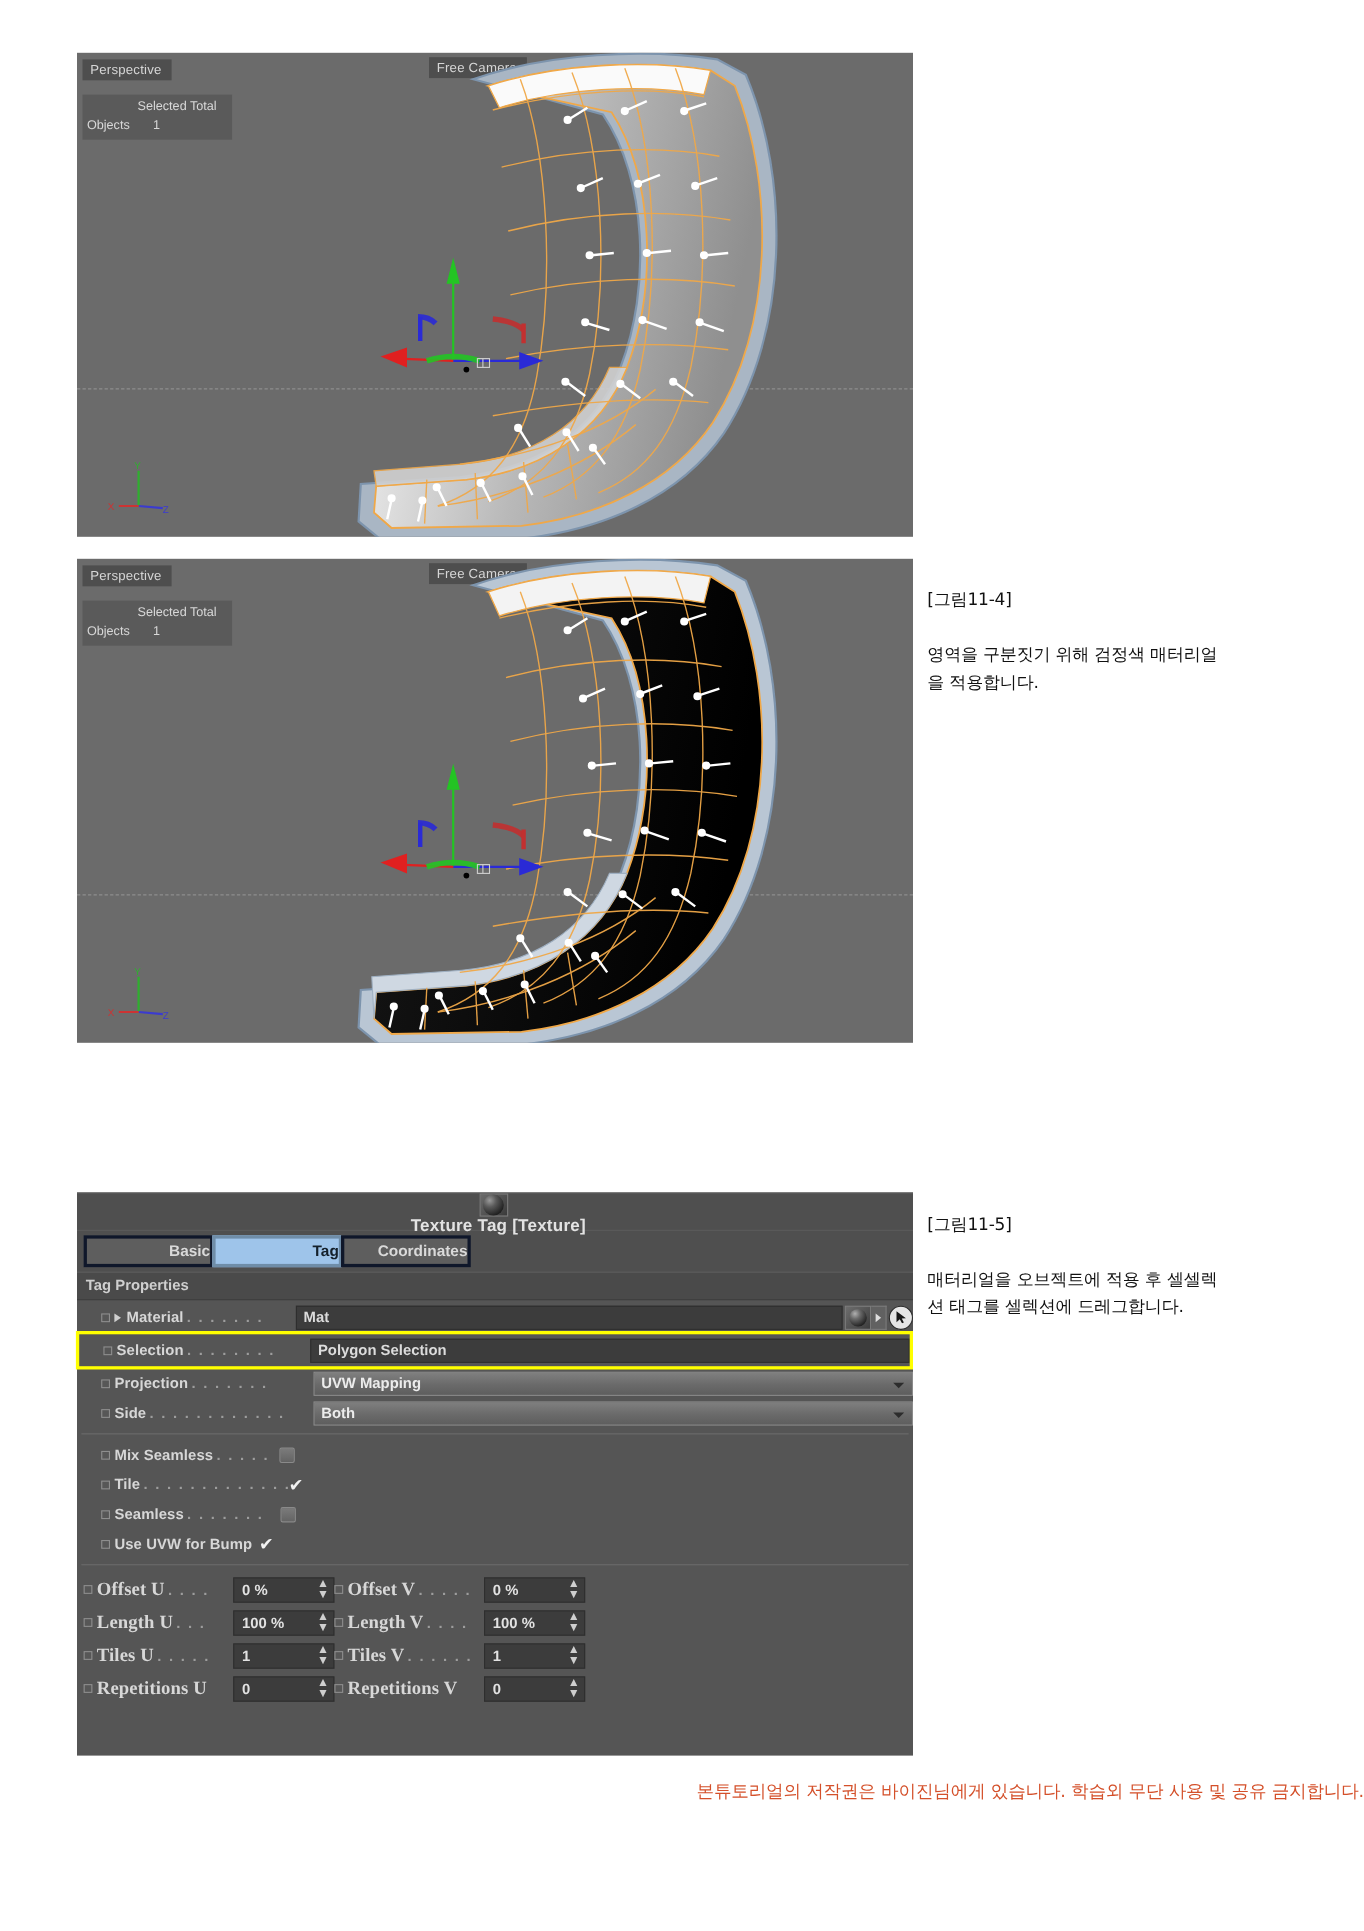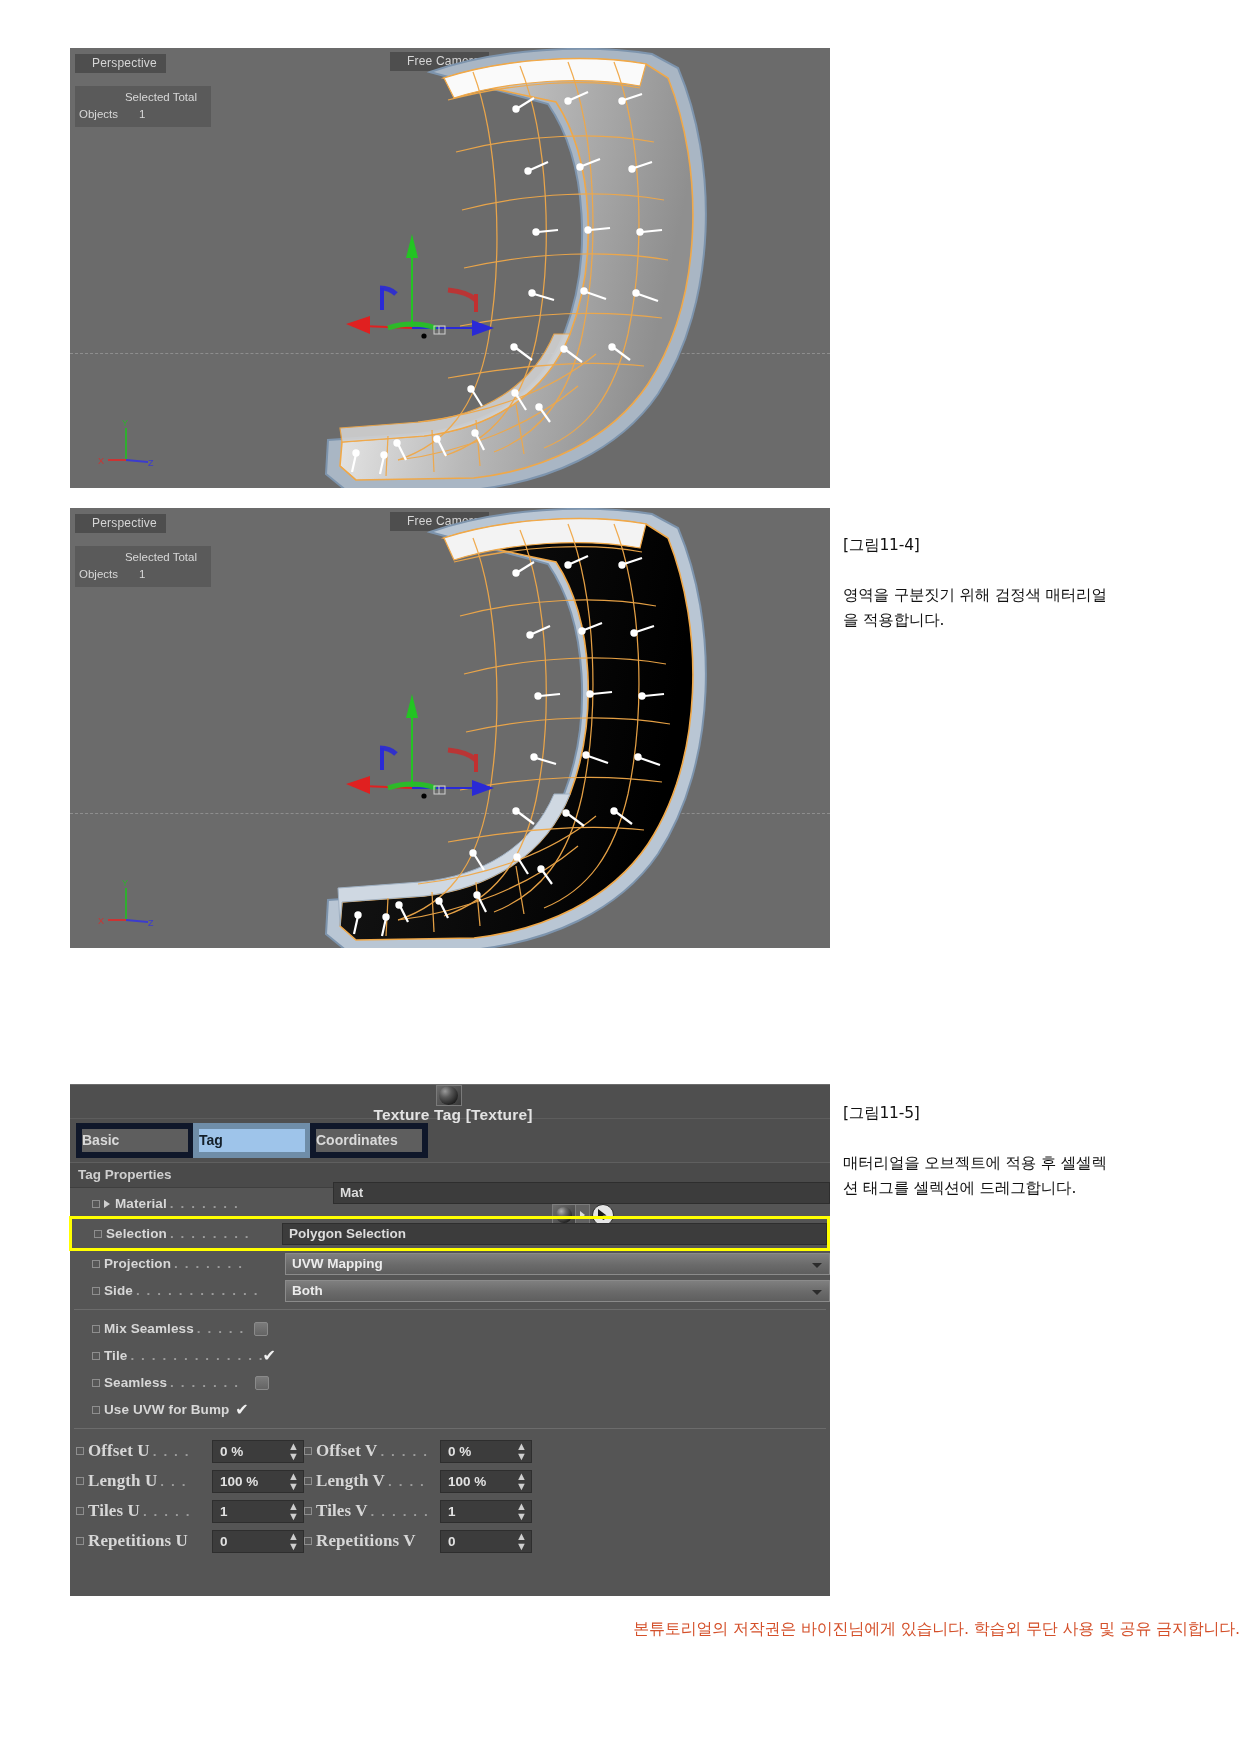--- a/index.html
+++ b/index.html
@@ -18,21 +18,21 @@
     overflow: hidden;
   }
   #viewport-1 { left: 70px; top: 48px; width: 760px; height: 440px; }
   #viewport-2 { left: 70px; top: 508px; width: 760px; height: 440px; }
 
   .vp-label {
     position: absolute;
     background: #4e4e4e;
     color: #d6d6d6;
     font-size: 12px;
-    padding: 2px 9px 3px 17px;
+    padding: 2px 9px 3px 7px;
     letter-spacing: .2px;
     white-space: nowrap;
   }
   .vp-label.persp { left: 5px; top: 6px; }
   .vp-label.cam   { left: 320px; top: 4px; }
 
   .vp-stats {
     position: absolute;
     left: 5px; top: 38px;
     background: #5a5a5a;
@@ -102,24 +102,24 @@
   .mat-ball .ball {
     width: 19px; height: 19px; border-radius: 50%;
     background: radial-gradient(circle at 32% 28%, #9a9a9a 0%, #5a5a5a 32%, #1d1d1d 78%, #101010 100%);
   }
   .panel-title { color: #e3e3e3; font-size: 15.5px; font-weight: bold; letter-spacing: .2px; }
 
   .tabs { display: flex; padding: 4px 0 4px 6px; background: #4f4f4f; }
   .tab {
     font-size: 14px; font-weight: bold;
     padding: 3px 0 4px;
-    width: 118px; text-align: left;
+    width: 118px; text-align: right;
     color: #d9d9d9;
     background: #5e5e5e;
-    border: 6px solid #0f172a;
+    border: 3px solid #0f172a;
     margin-right: -1px;
   }
   .tab.active { background: #9ec4ea; color: #14202b; border-color: #6f8da8; }
 
   .section-bar {
     background: #4a4a4a;
     color: #cfcfcf;
     font-size: 13.5px; font-weight: bold;
     padding: 4px 0 5px 8px;
     border-top: 1px solid #5f5f5f;
@@ -564,21 +564,21 @@
 
     <div class="section-bar">Tag Properties</div>
 
     <div class="rows">
 
       <div class="row">
         <span class="dotbox"></span>
         <span class="tri"></span>
         <span class="rlabel">Material</span>
         <span class="dots">. . . . . . .</span>
-        <span class="fieldcol" style="width:auto; display:flex; align-items:center;flex-direction:column;">
+        <span class="fieldcol" style="width:auto; display:flex; align-items:center;">
           <span class="field wide">Mat</span>
           <span class="matbtns">
             <span class="matprev">
                 <span class="ball2"></span>
               </span>
             <span class="matarrow">
                 <i></i>
               </span>
             <span class="matcursor">
               <svg width="13" height="13" viewBox="0 0 13 13">

